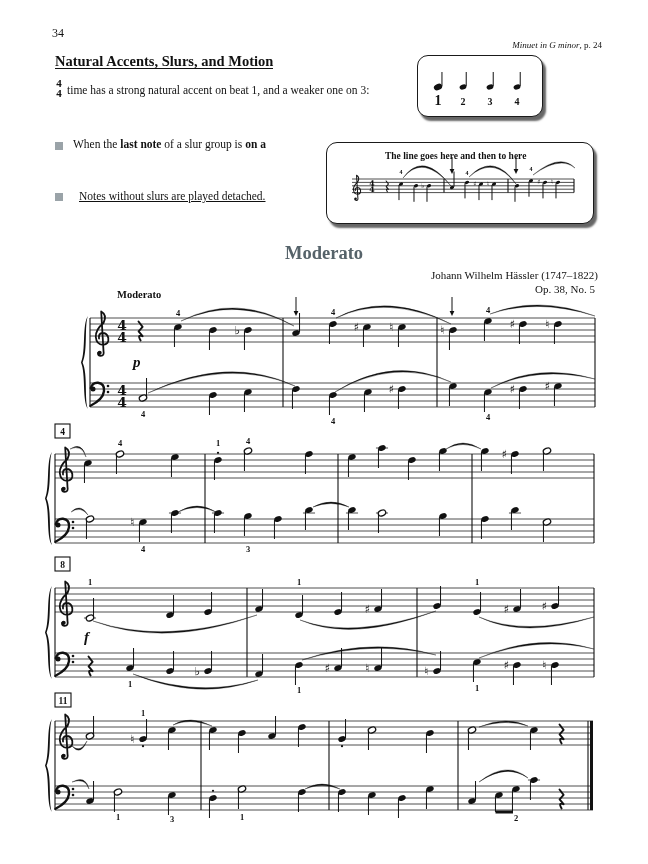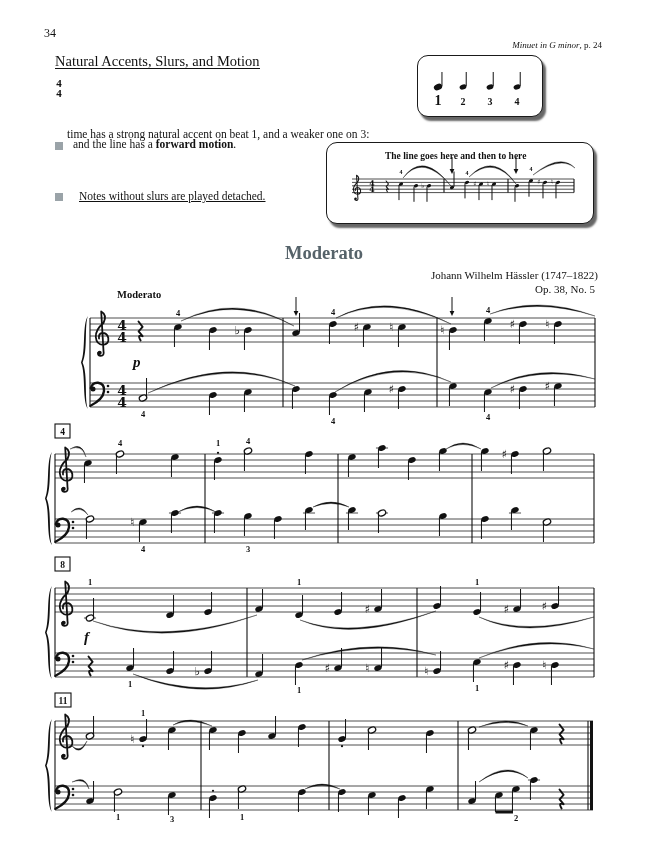--- a/index.html
+++ b/index.html
@@ -8,29 +8,29 @@
     font-family: "Liberation Serif", "DejaVu Serif", serif; color: #111;
   }
   .abs { position: absolute; white-space: nowrap; }
   #notation { position: absolute; left: 0; top: 0; z-index: 2; pointer-events: none; }
   .txt { z-index: 3; }
   .box {
     position: absolute; z-index: 1; background: #fff;
     border: 1.6px solid #1a1a1a; border-radius: 11px;
     box-shadow: 3px 4px 2px rgba(0,0,0,0.6);
   }
-  .page-number { left: 44px; top: 26px; font-size: 12px; line-height: 14px; }
+  .page-number { left: 52px; top: 26px; font-size: 12px; line-height: 14px; }
   .xref { right: 46px; top: 40px; font-size: 9px; line-height: 11px; }
   .xref i { }
   .lesson-title {
-    left: 55px; top: 54px; font-size: 14.5px; font-weight: normal; line-height: 14px;
+    left: 55px; top: 54px; font-size: 14.5px; font-weight: bold; line-height: 14px;
     border-bottom: 1.5px solid #111;
   }
   .meter { left: 55px; top: 79px; width: 8px; text-align: center; font-size: 11px; font-weight: bold; line-height: 9.5px; }
-  .accent-text { left: 67px; top: 83px; font-size: 11.5px; line-height: 14px; margin-top: 44px; }
+  .accent-text { left: 67px; top: 83px; font-size: 11.5px; line-height: 14px; }
   .bullet-sq { width: 8px; height: 8px; background: var(--bullet, #9aa3a8); z-index: 3; }
   .bullet-text { font-size: 11.5px; line-height: 11.5px; }
   .bullet-text b { font-weight: bold; }
   .caption { left: 385px; top: 150px; font-size: 9.5px; line-height: 12px; font-weight: bold; }
   .piece-title {
     left: 0; width: 648px; text-align: center; top: 243px;
     font-size: 18.5px; font-weight: bold; line-height: 20px; color: var(--title, #56636a);
   }
   .composer { right: 50px; top: 268px; font-size: 11px; line-height: 14px; }
   .opus { right: 53px; top: 282px; font-size: 11px; line-height: 14px; }
@@ -67,21 +67,21 @@
 <div class="abs txt meter">
   <div>4</div>
   <div>4</div>
 </div>
 <div class="abs txt accent-text">time has a strong natural accent on beat 1, and a weaker one on 3:</div>
 
 <div class="box" style="left:417px;top:55px;width:124px;height:60px;"></div>
 
 <div class="abs bullet-sq" style="left:55px;top:142px;"></div>
 <div class="abs txt bullet-text" style="left:73px;top:139px;">
-    <div><span>and the line has a </span><b>forward motion</b><span>.</span></div>
+    <div><span>When the </span><b>last note</b><span> of a slur group is </span><b>on a</b></div>
   </div>
 <div class="abs bullet-sq" style="left:55px;top:193px;"></div>
 <div class="abs txt bullet-text" style="left:79px;top:191px;text-decoration:underline;">
     <div><span>Notes without slurs are played detached.</span></div>
   </div>
 
 <div class="box" style="left:326px;top:142px;width:266px;height:80px;"></div>
 <div class="abs txt caption">The line goes here and then to here</div>
 
 <div class="abs txt piece-title">Moderato</div>

